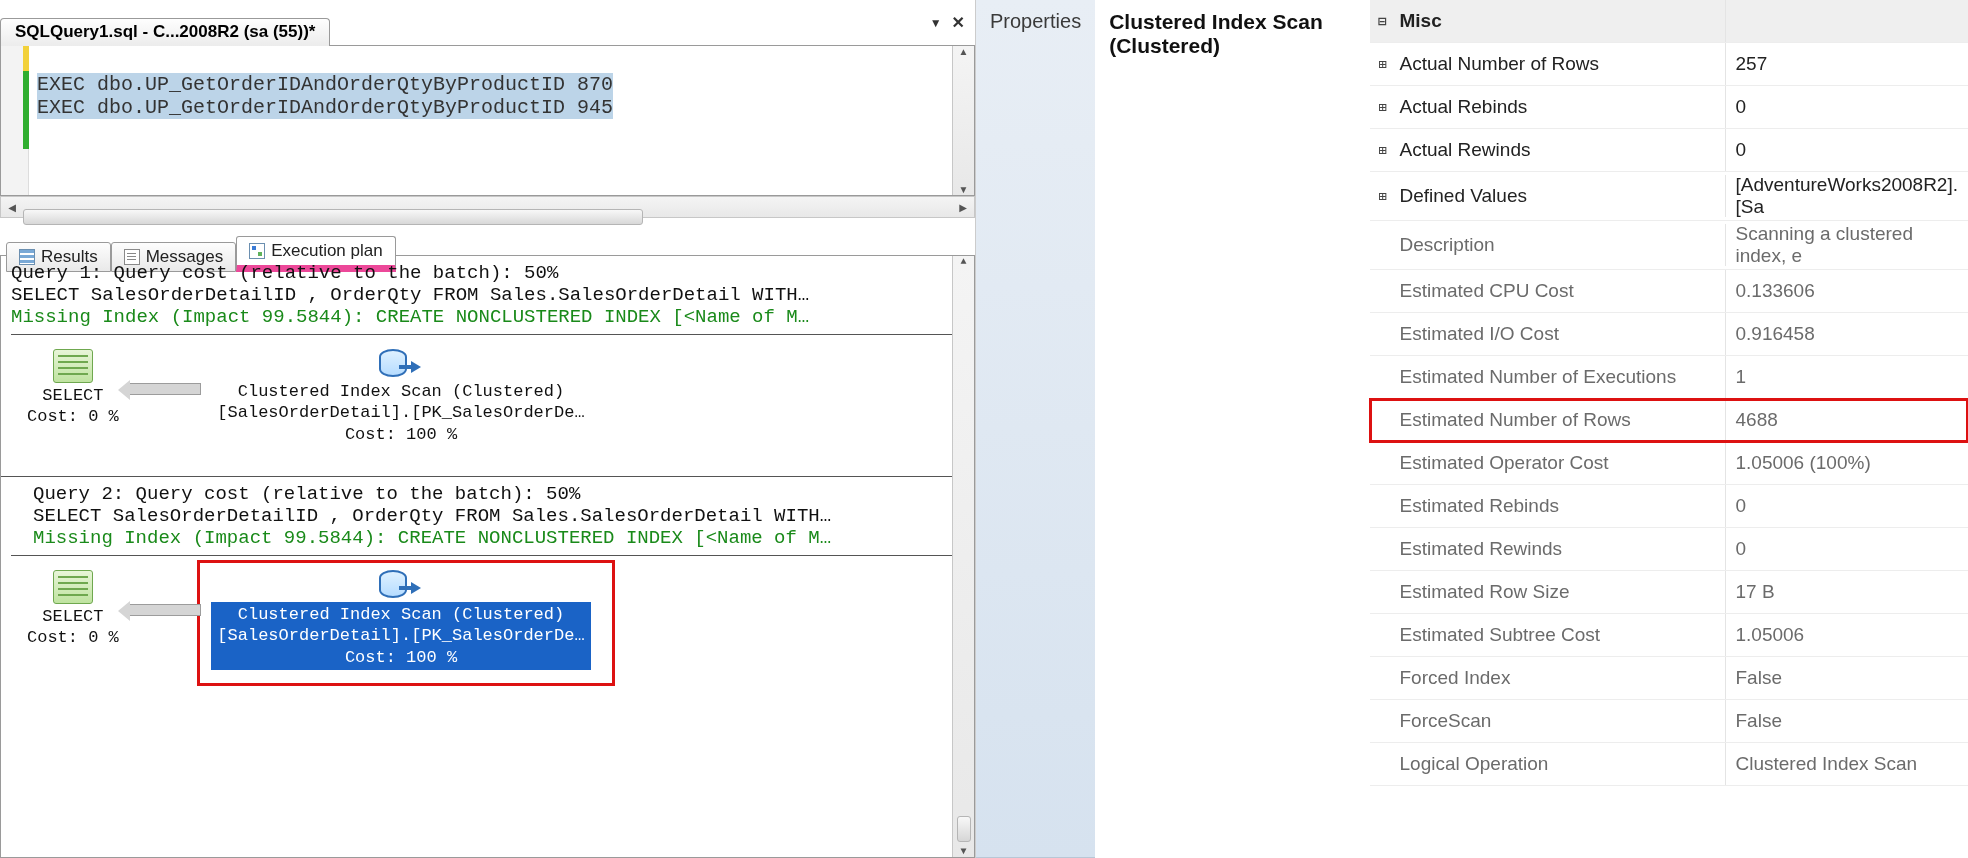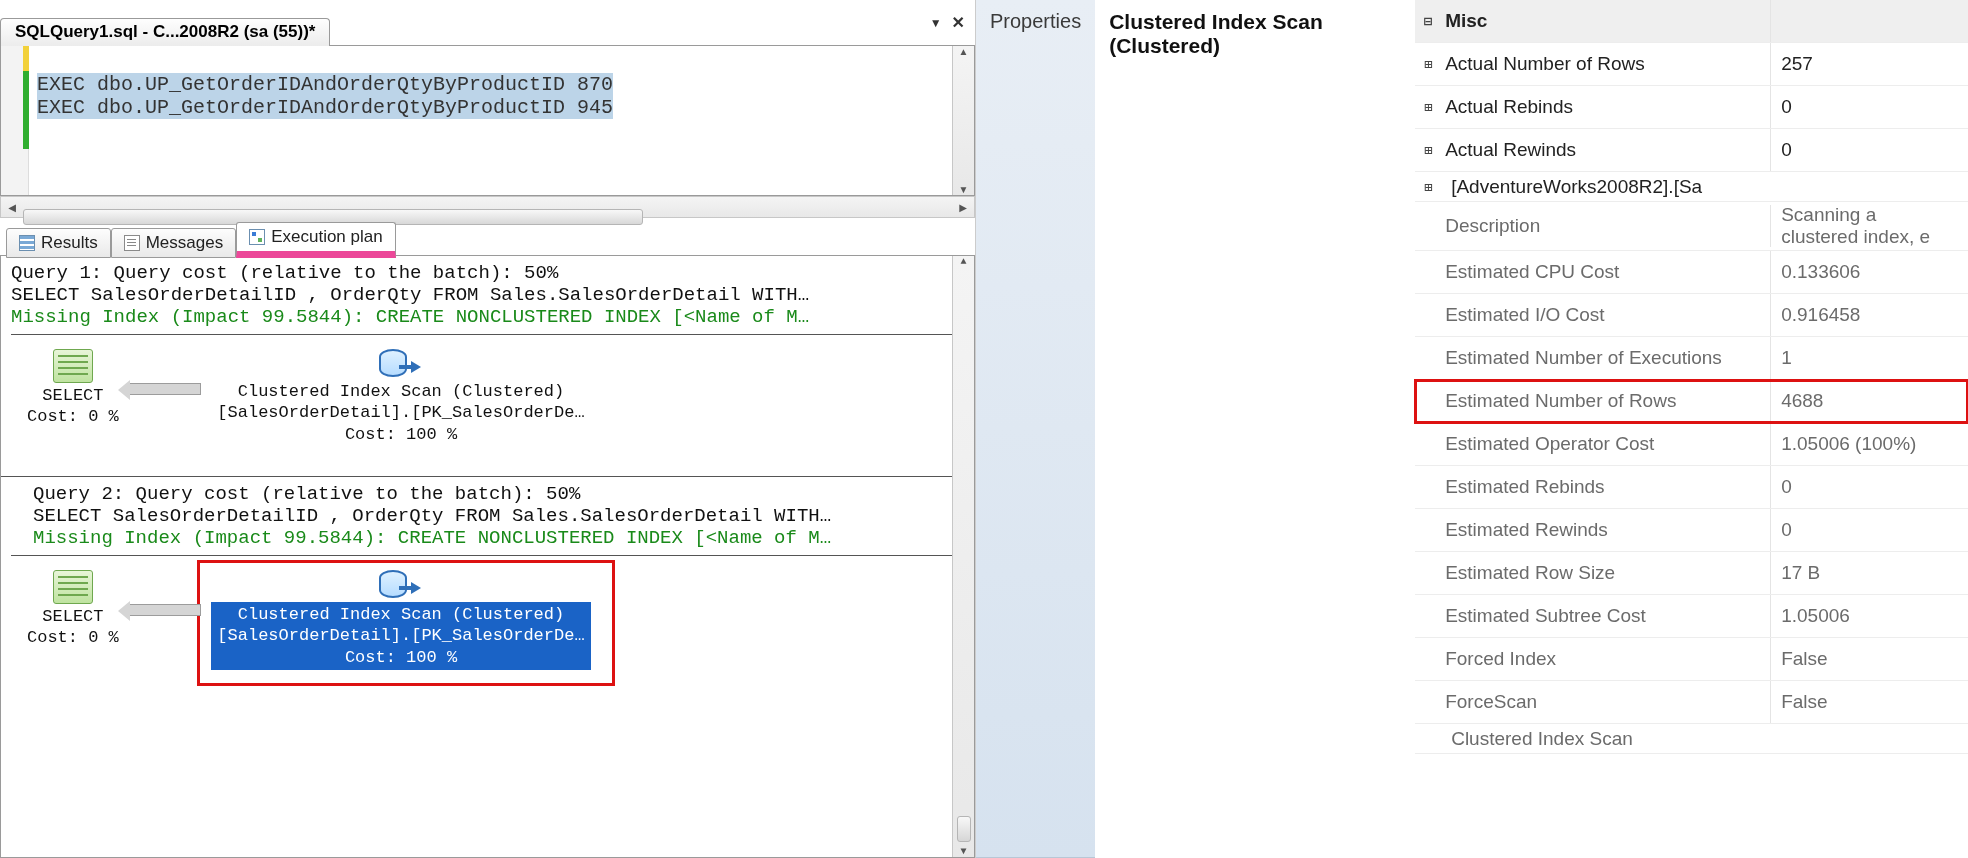--- a/index.html
+++ b/index.html
@@ -23,21 +23,21 @@
   .editor { flex:1; padding:4px 8px; font-family: Consolas, "Courier New", monospace; font-size:20px; color:#333; position:relative; }
   .sel { background:#bcd4e8; }
   .editor-scroll { width:22px; background:linear-gradient(#f4f4f4,#e8e8e8); border-left:1px solid #c7c7c7; display:flex; flex-direction:column; justify-content:space-between; align-items:center; font-size:10px; color:#555; }
   .hscroll { height:22px; background:linear-gradient(#f4f4f4,#e8e8e8); border:1px solid #c7c7c7; display:flex; align-items:center; }
   .hscroll .arrow { width:22px; text-align:center; color:#555; font-size:10px;}
   .hscroll .track { flex:1; position:relative; }
   .hscroll .thumb { position:absolute; left:0; top:2px; height:16px; width:620px; background:linear-gradient(#f8f8f8,#d8d8d8); border:1px solid #b5b5b5; border-radius:3px; }
 
   
   .result-tabs { display:flex; align-items:flex-end; height:34px; background:#fff; border-bottom:1px solid #9a9a9a; padding-left:6px; gap:0; margin-top:4px;}
-  .rtab { display:flex; align-items:center; gap:6px; border:1px solid #9a9a9a; border-bottom:1px solid #9a9a9a; padding:4px 12px; background:linear-gradient(#fdfdfd,#e9e9e9); font-size:17px; color:#222; border-top-left-radius:3px; border-top-right-radius:3px; position:relative; top:3px;}
+  .rtab { display:flex; align-items:center; gap:6px; border:1px solid #9a9a9a; border-bottom:1px solid #9a9a9a; padding:4px 12px; background:linear-gradient(#fdfdfd,#e9e9e9); font-size:17px; color:#222; border-top-left-radius:3px; border-top-right-radius:3px; position:relative; top:17px;}
   .rtab.active { background:#fff; border-bottom:7px solid #ec4899; }
   .rtab .ico { width:16px; height:16px; display:inline-block; }
   .ico-grid { background:repeating-linear-gradient(#7aa9d6,#7aa9d6 3px,#fff 3px,#fff 5px), repeating-linear-gradient(90deg,#7aa9d6,#7aa9d6 3px,#fff 3px,#fff 5px); border:1px solid #6b8fb0;}
   .ico-msg { background:#fff; border:1px solid #8a8a8a; position:relative;}
   .ico-msg::after{content:"";position:absolute;left:2px;top:3px;width:9px;height:1px;background:#888;box-shadow:0 3px 0 #888,0 6px 0 #888;}
   .ico-plan { background:#fff; border:1px solid #6b8fb0; position:relative;}
   .ico-plan::before{content:"";position:absolute;left:2px;top:2px;width:4px;height:4px;background:#3a7bd5;}
   .ico-plan::after{content:"";position:absolute;left:8px;top:8px;width:4px;height:4px;background:#60b25c;}
 
   
@@ -218,20 +218,21 @@
             <div class="pkey">Actual Rebinds</div>
             <div class="pval">0</div>
           </div>
           <div class="prow">
             <div class="pexp">⊞</div>
             <div class="pkey">Actual Rewinds</div>
             <div class="pval">0</div>
           </div>
           <div class="prow">
             <div class="pexp">⊞</div>
+            <div class="pkey">Defined Values</div>
             <div class="pval">[AdventureWorks2008R2].[Sa</div>
           </div>
           <div class="prow readonly">
             <div class="pexp"></div>
             <div class="pkey">Description</div>
             <div class="pval">Scanning a clustered index, e</div>
           </div>
           <div class="prow readonly">
             <div class="pexp"></div>
             <div class="pkey">Estimated CPU Cost</div>
@@ -282,18 +283,19 @@
             <div class="pkey">Forced Index</div>
             <div class="pval">False</div>
           </div>
           <div class="prow readonly">
             <div class="pexp"></div>
             <div class="pkey">ForceScan</div>
             <div class="pval">False</div>
           </div>
           <div class="prow readonly">
             <div class="pexp"></div>
+            <div class="pkey">Logical Operation</div>
             <div class="pval">Clustered Index Scan</div>
           </div>
         </div>
     </div>
   </div>
 </div>
 
 </body></html>

